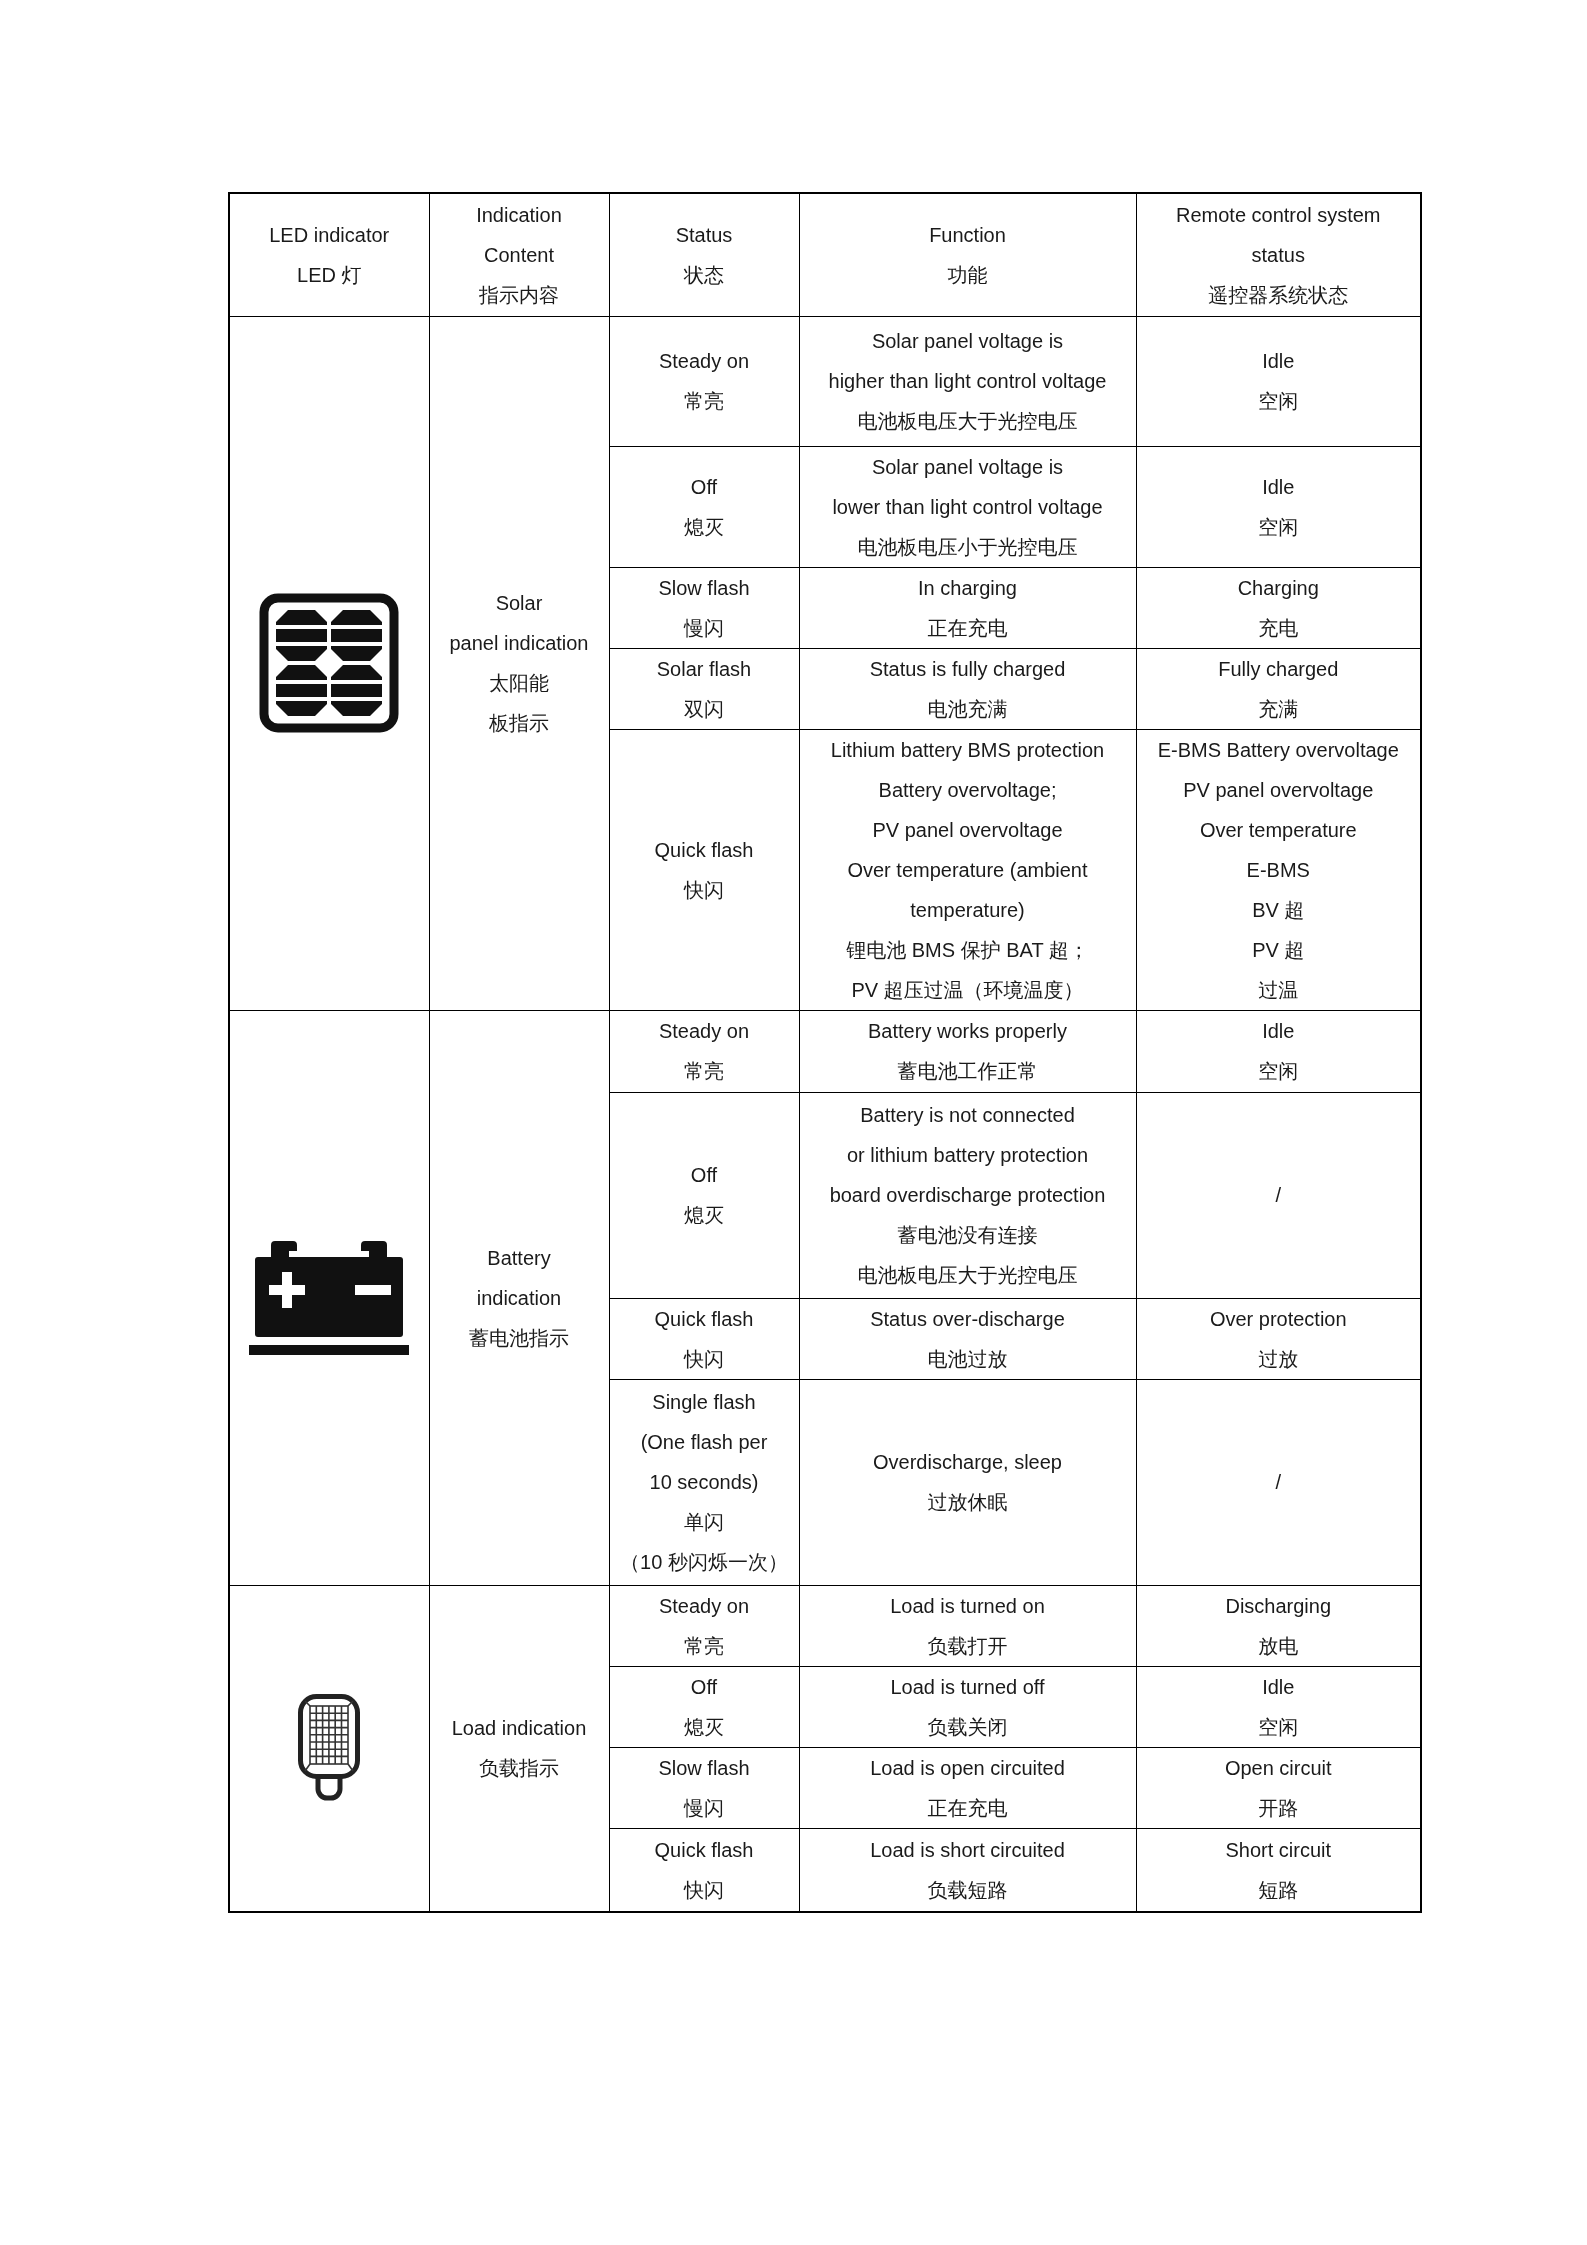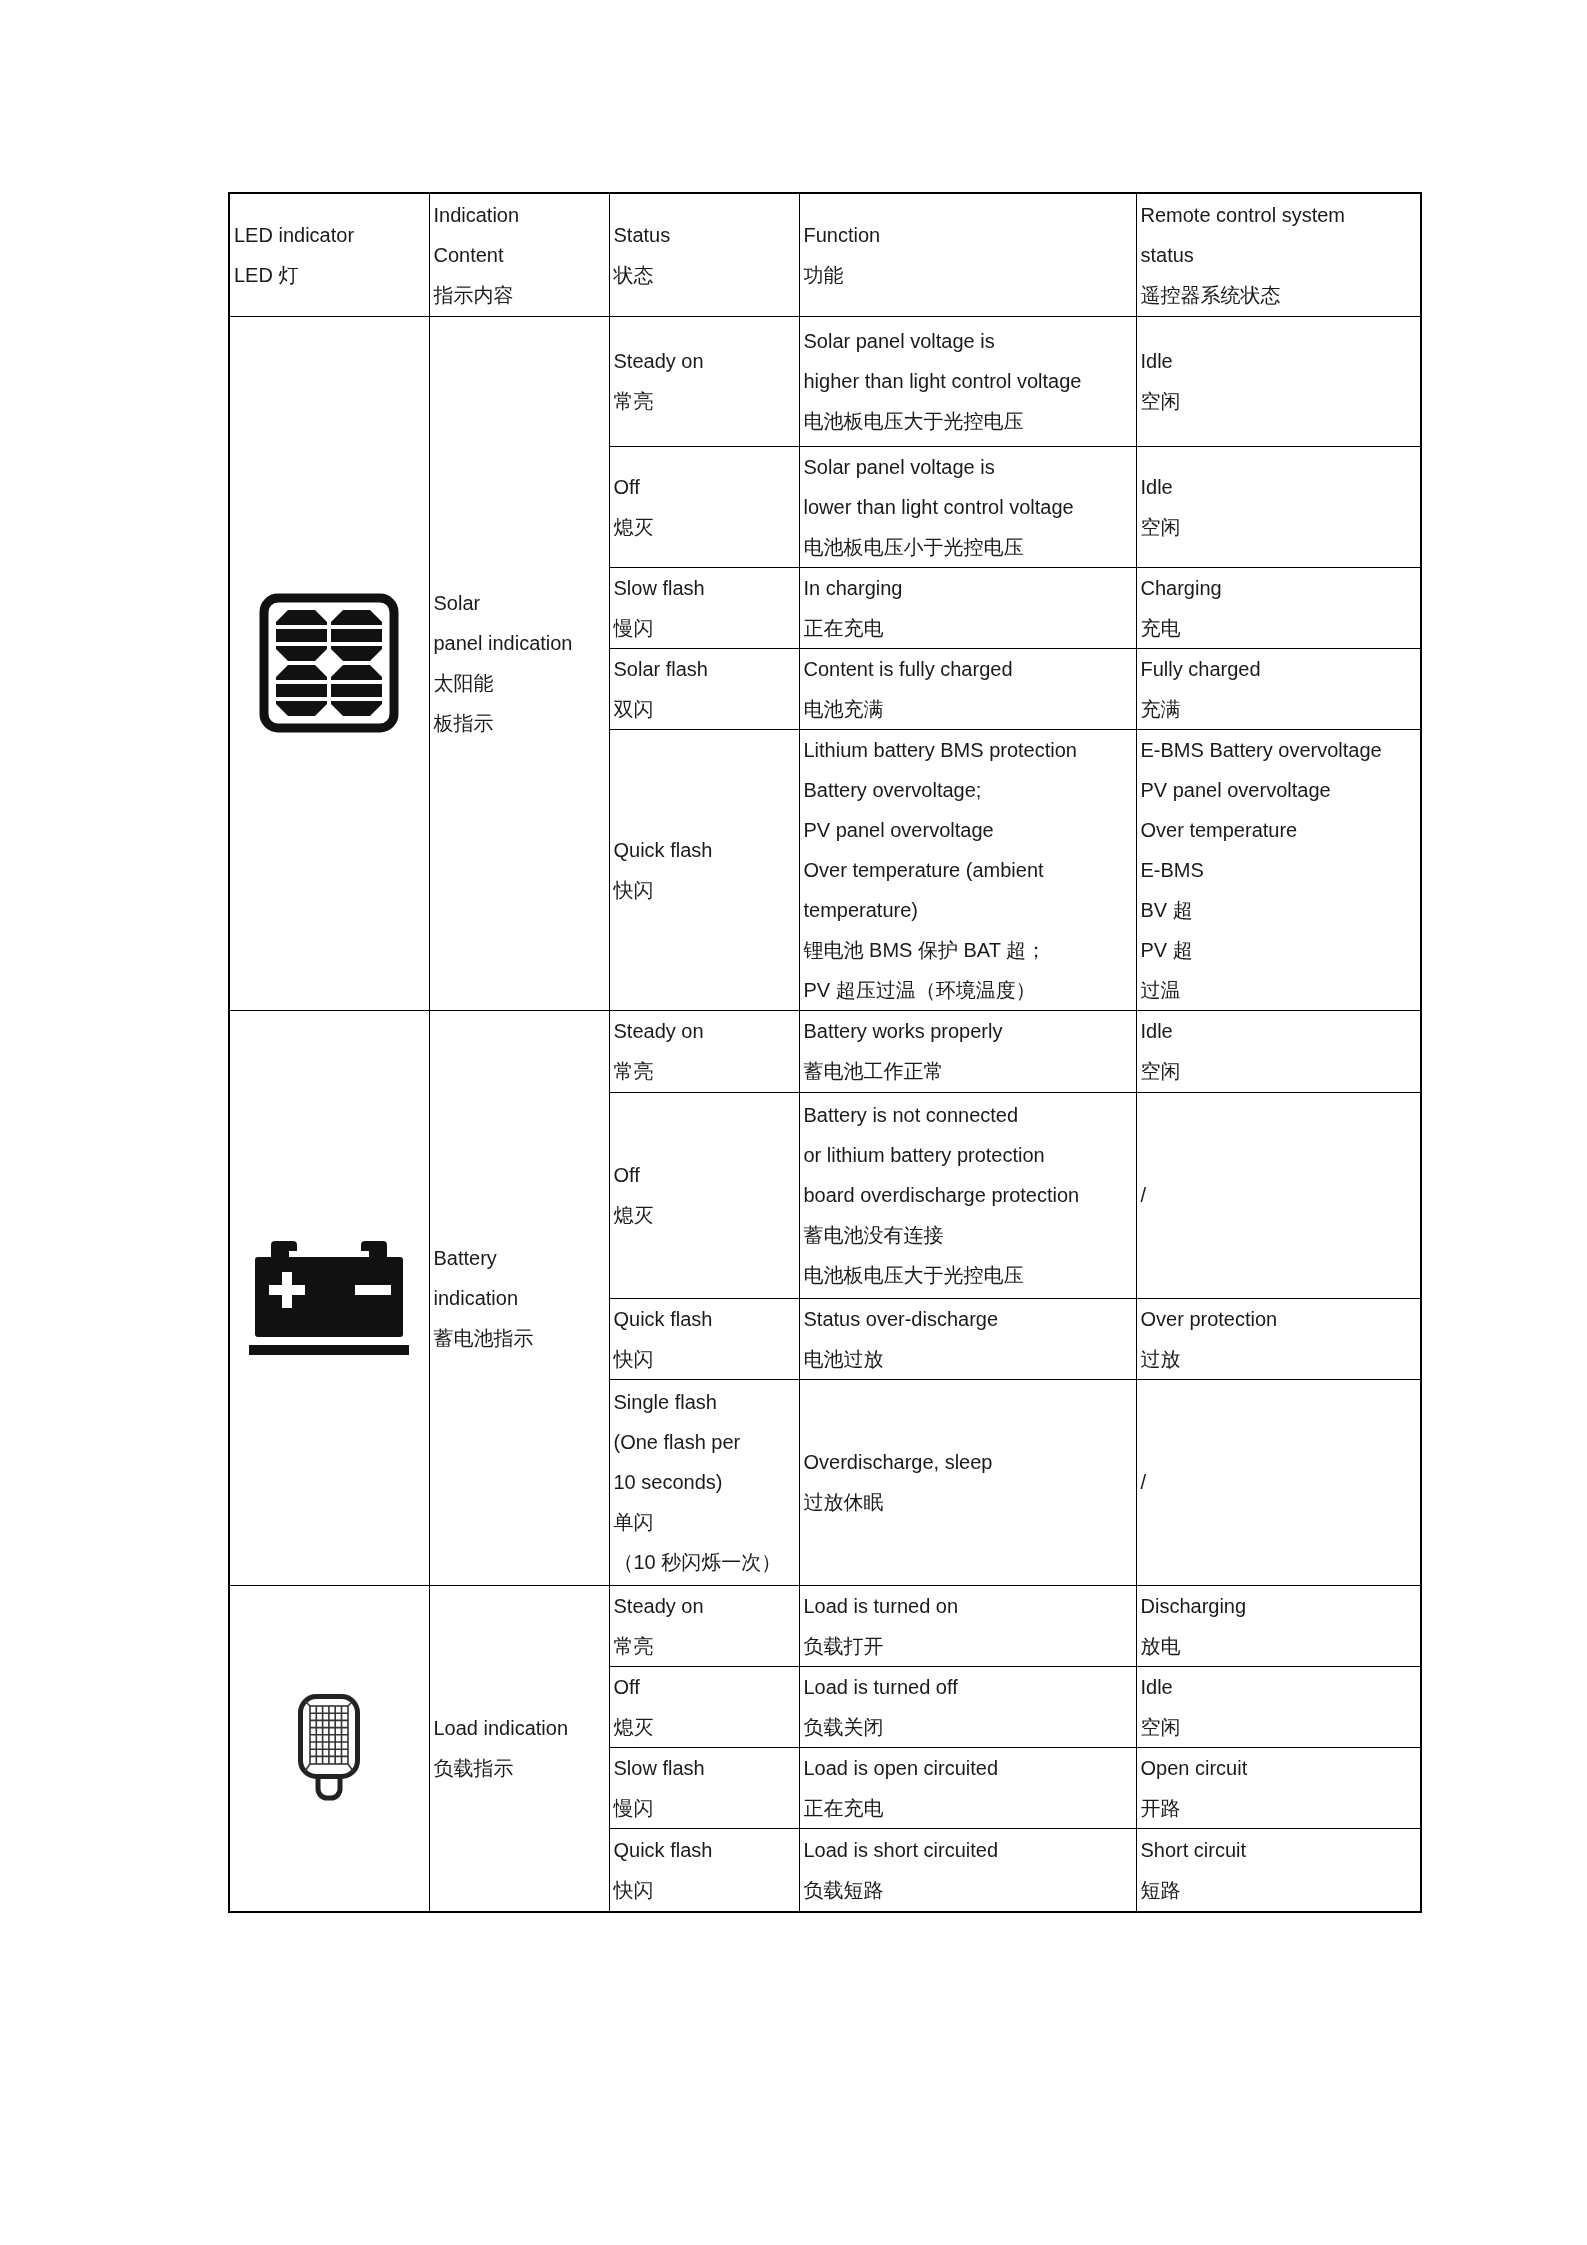--- a/index.html
+++ b/index.html
@@ -20,21 +20,21 @@
     left: 228px;
     top: 192px;
     width: 1192px;
     border-collapse: collapse;
     table-layout: fixed;
     border: 2px solid #000000;
   }
   table.led-table td {
     border: 1px solid #000000;
     vertical-align: middle;
-    text-align: left;
+    text-align: center;
     font-size: 20px;
     line-height: 40px;
     white-space: pre-line;
     padding: 0 4px;
     overflow: hidden;
   }
   .icon-cell svg {
     display: block;
     margin: 0 auto;
   }
@@ -119,21 +119,21 @@
       <td>Slow flash
 慢闪</td>
       <td>In charging
 正在充电</td>
       <td>Charging
 充电</td>
     </tr>
     <tr style="height:77px">
       <td>Solar flash
 双闪</td>
-      <td>Content is fully charged
+      <td>Status is fully charged
 电池充满</td>
       <td>Fully charged
 充满</td>
     </tr>
     <tr style="height:278px">
       <td>Quick flash
 快闪</td>
       <td>Lithium battery BMS protection
 Battery overvoltage;
 PV panel overvoltage

